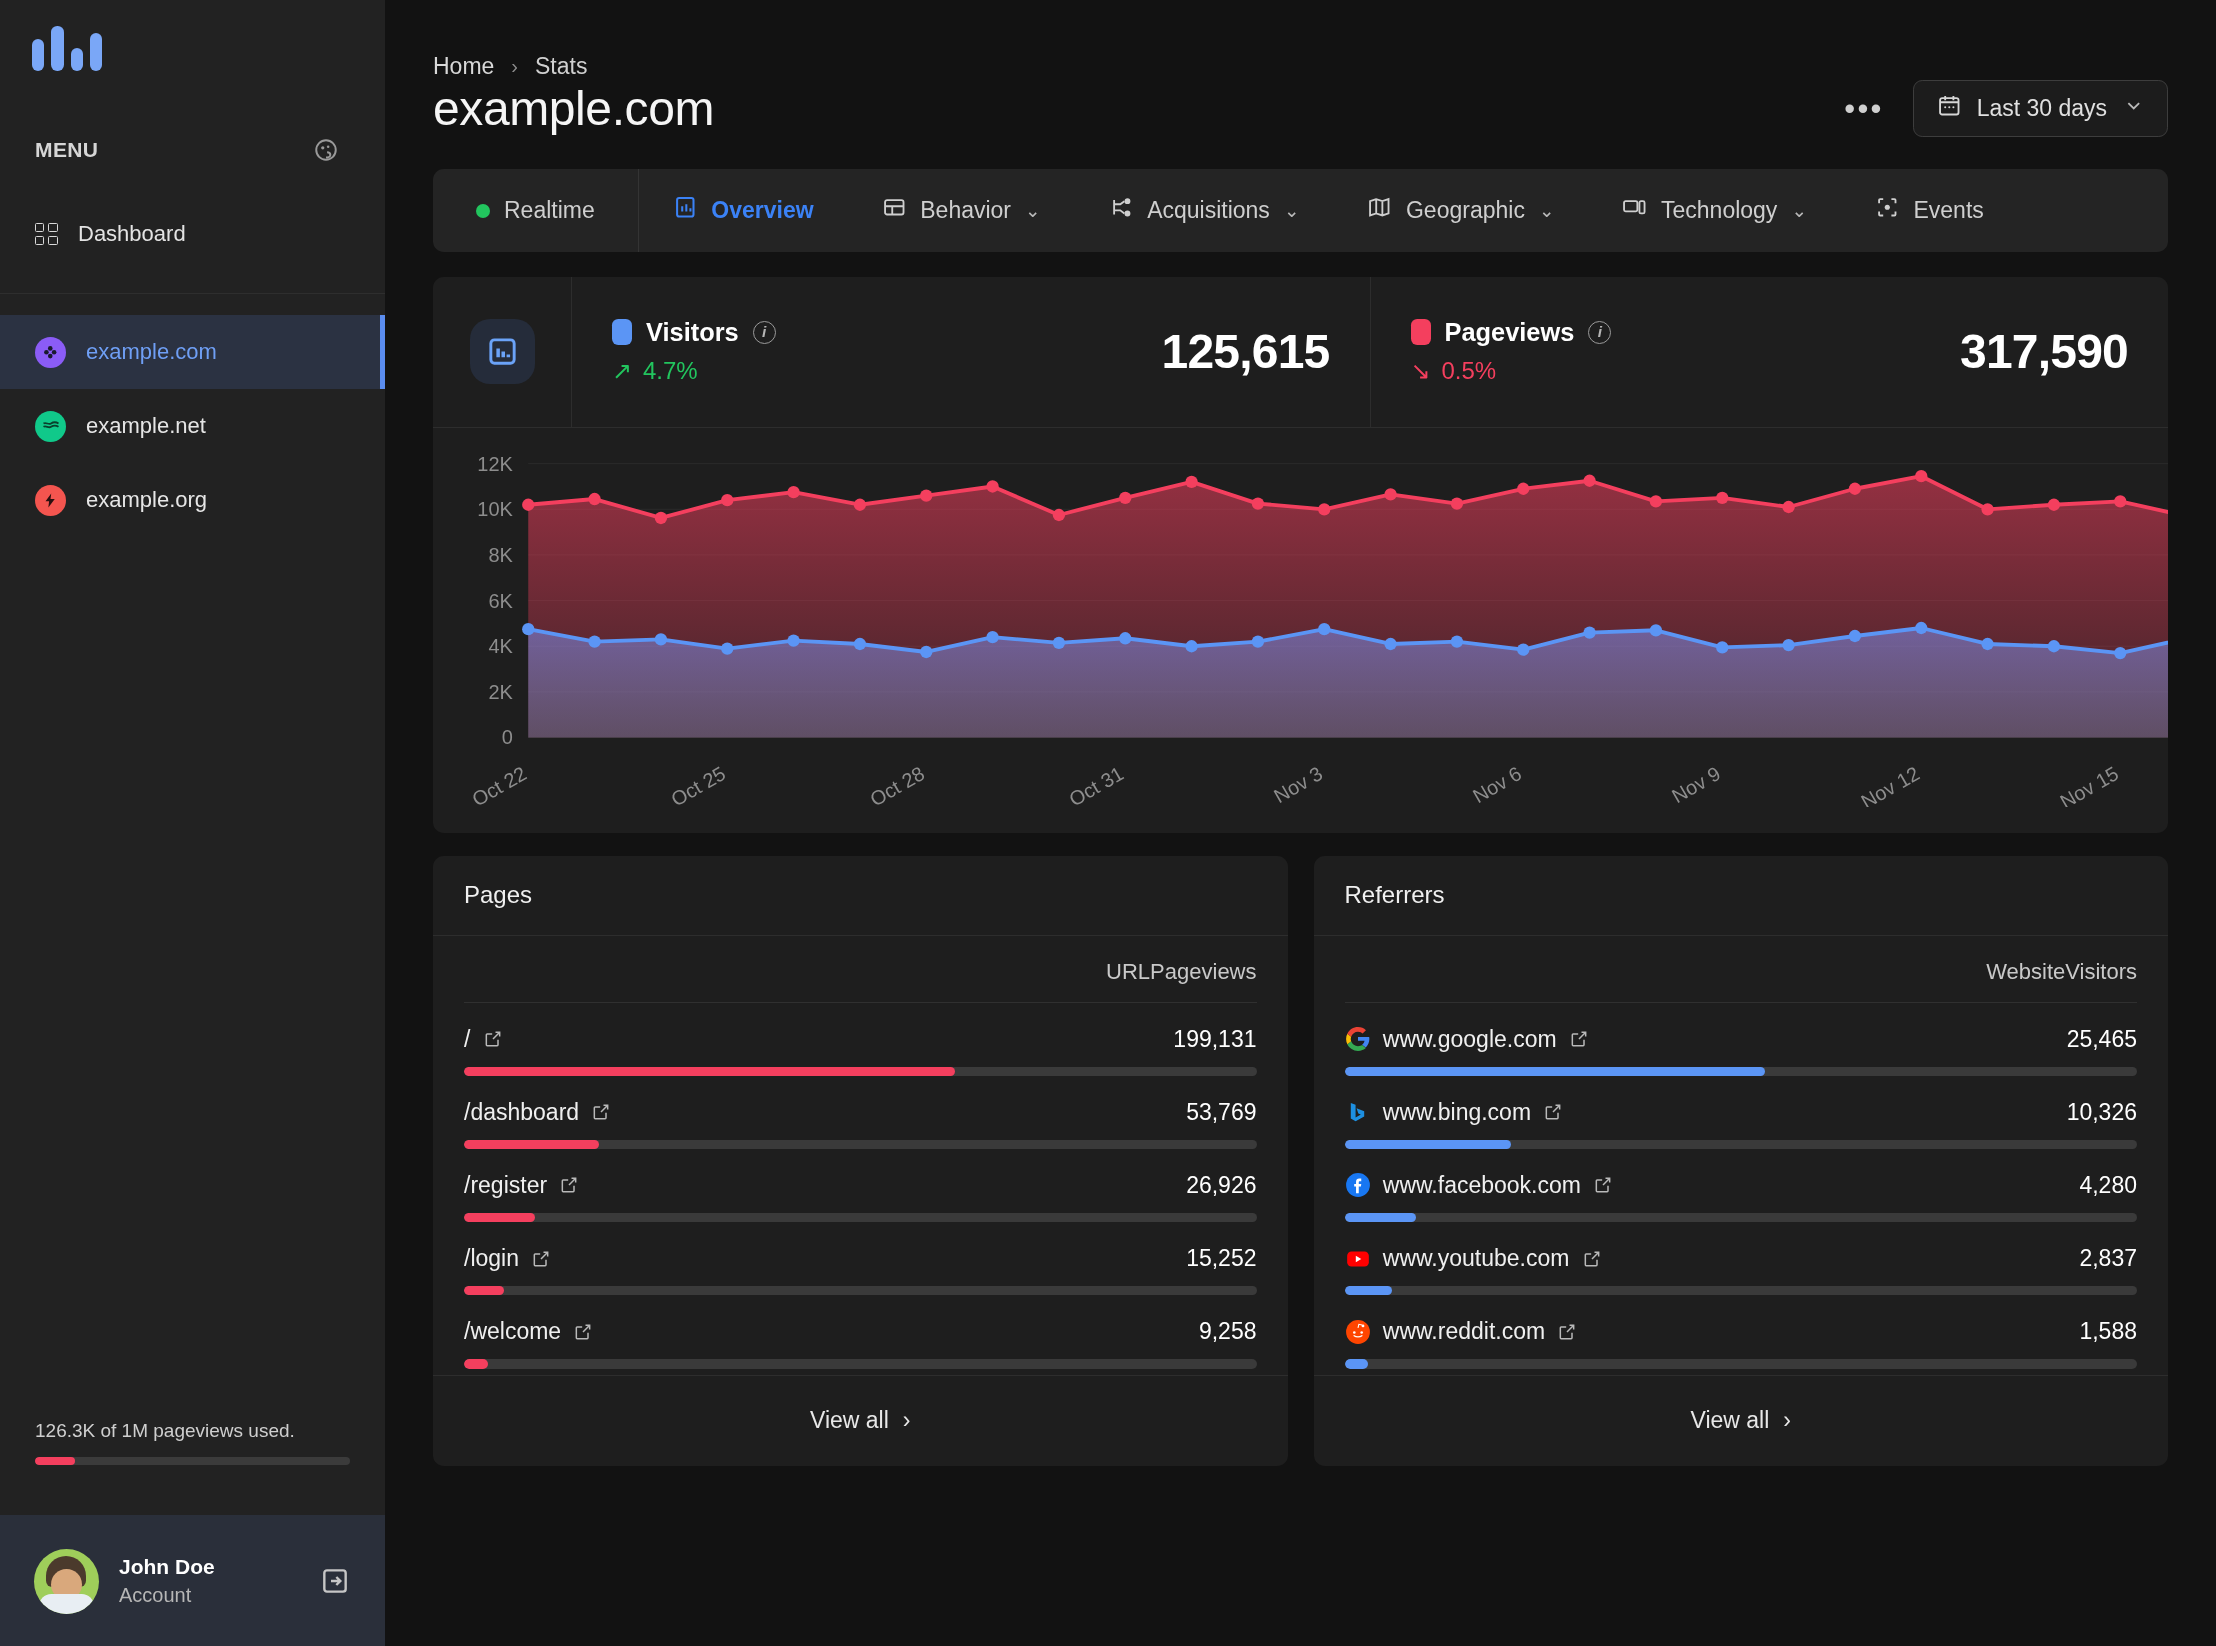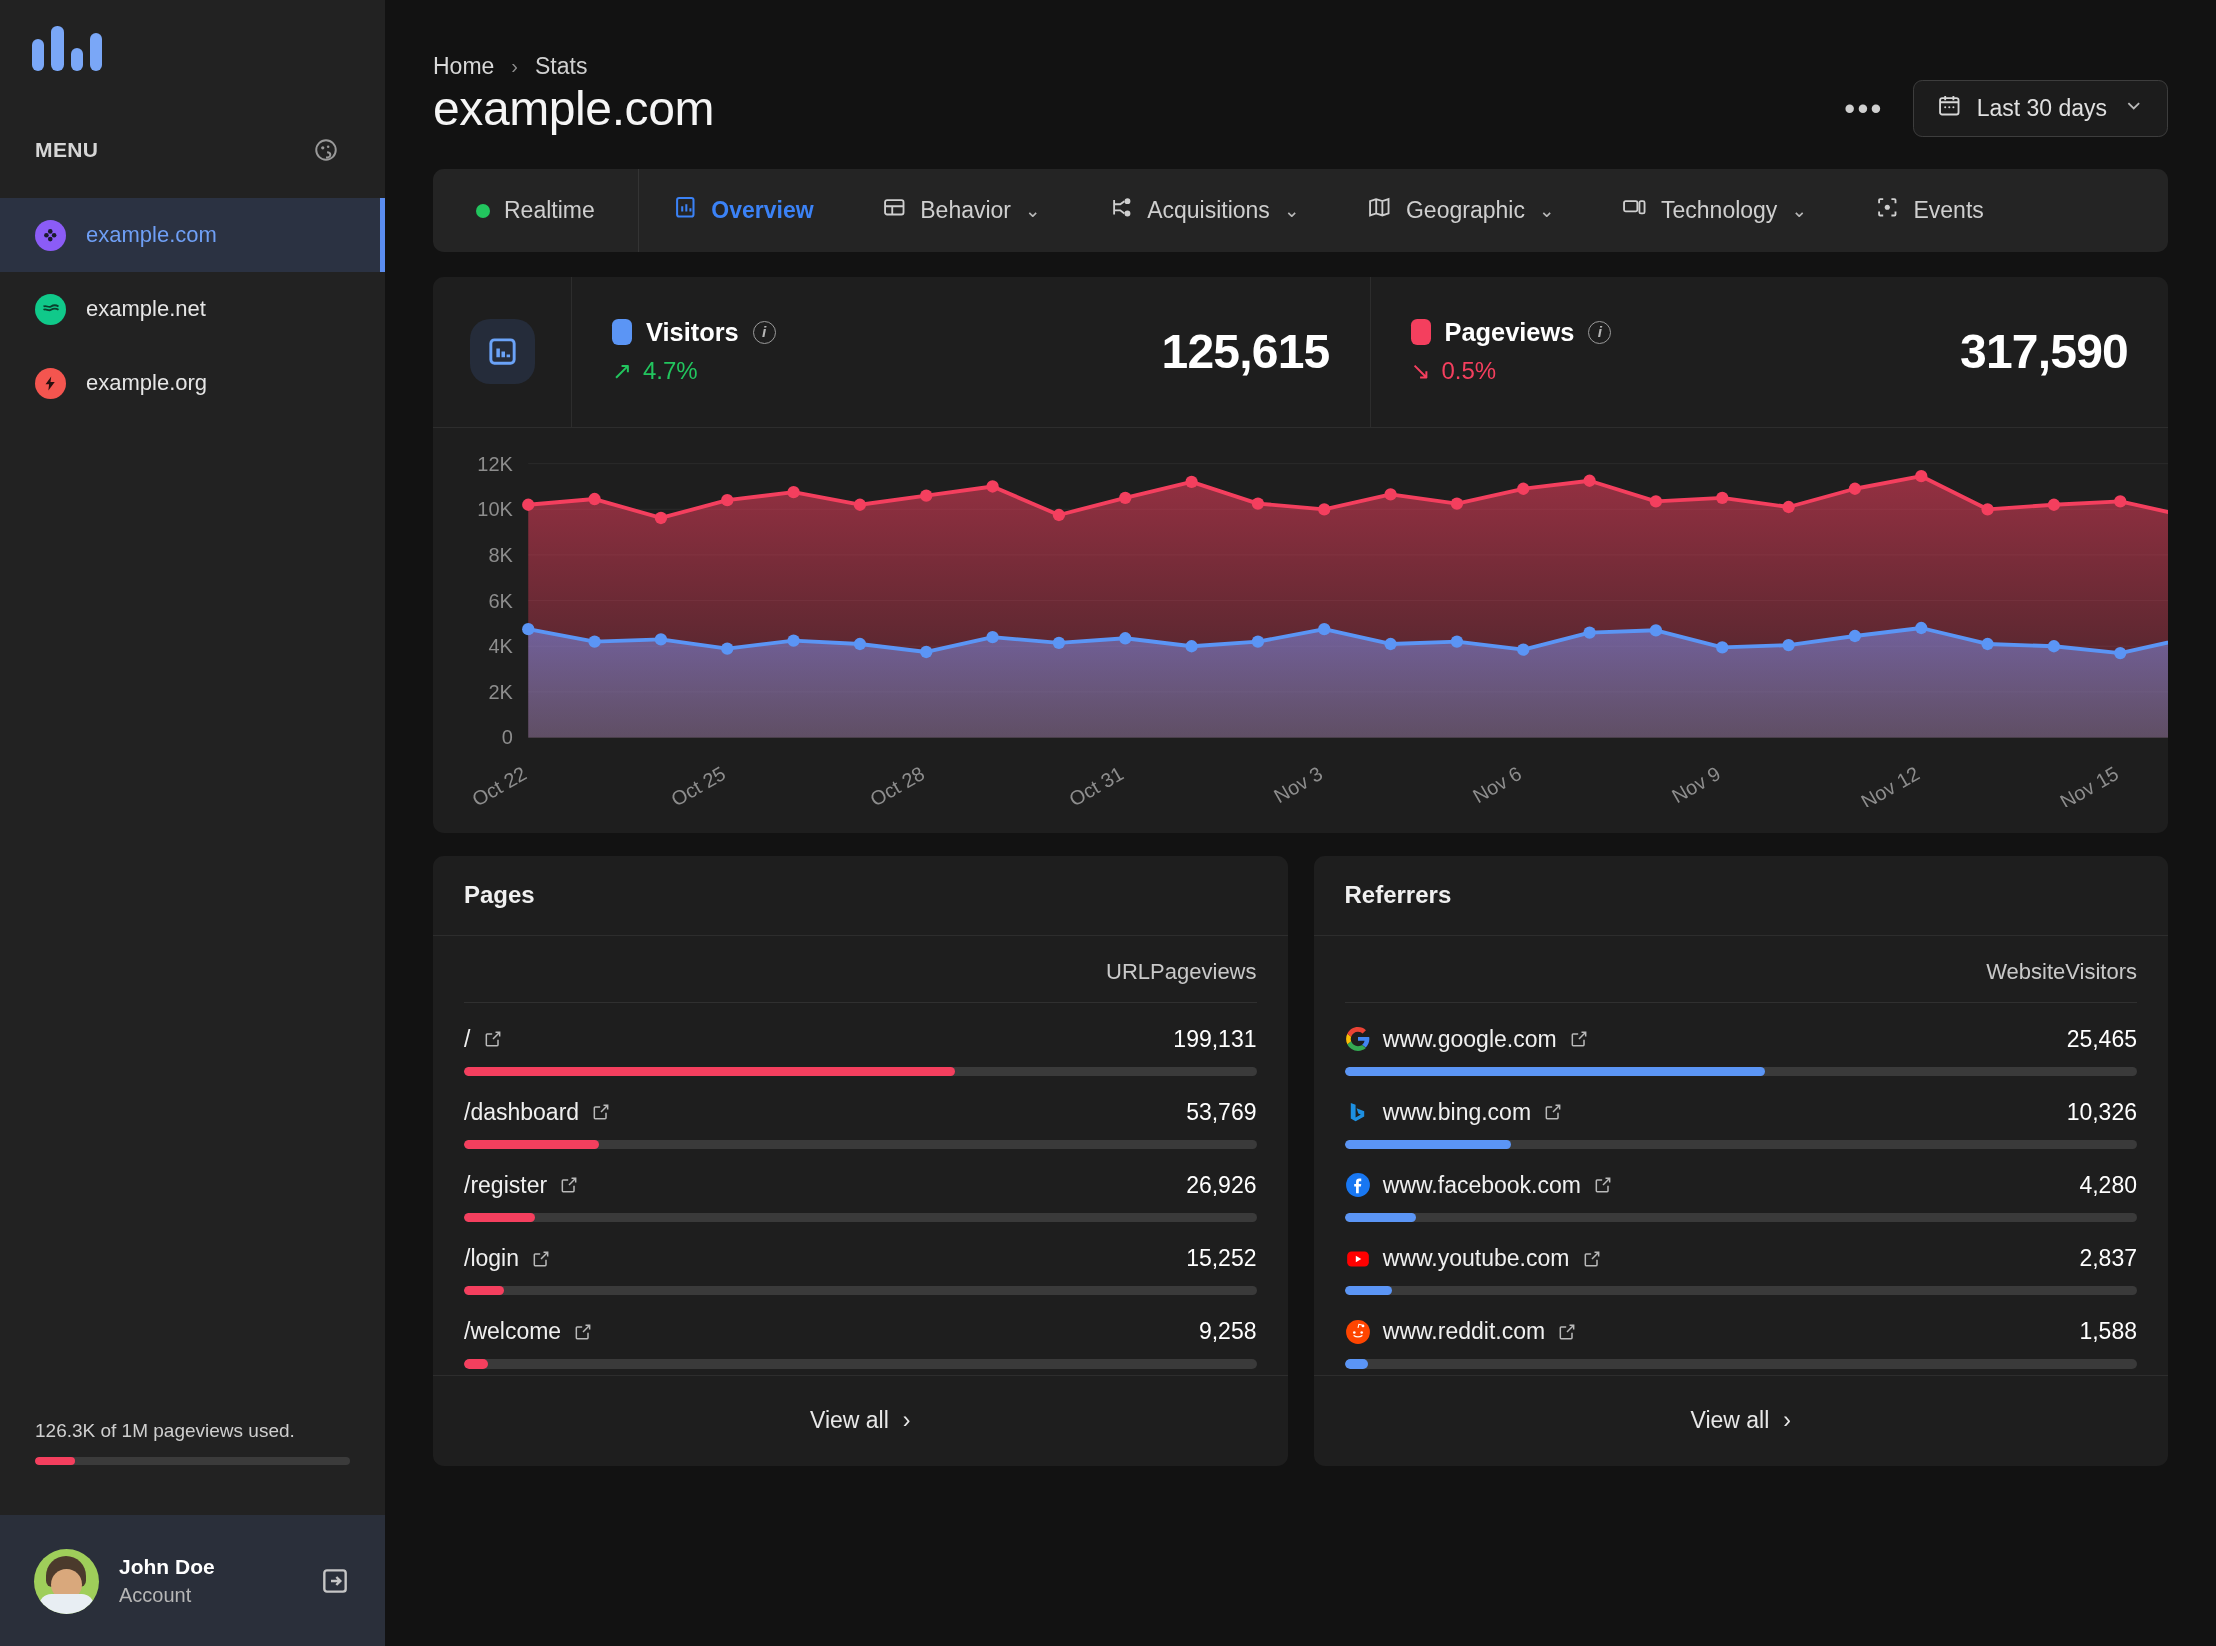--- a/index.html
+++ b/index.html
@@ -140,21 +140,21 @@
   .kpi-delta.up { color:#22c55e; }
   .kpi-delta.down { color:#f43f5e; }
   .kpi-value { color:#ffffff; font-size: 48px; font-weight:700; letter-spacing:-0.8px; }
 
   .chart-area { padding: 17px 26px 23px 26px; }
 
   .panels { display:flex; gap: 26px; margin-top: 23px; }
   .panel { flex:1; background:#1e1e1e; border-radius: 10.8px; display:flex; flex-direction:column; }
   .panel-head {
     height: 80px; display:flex; align-items:center; padding: 0 31px;
-    border-bottom: 0.8px solid #2d2d2d; color:#f0f0f0; font-size: 24px; font-weight:700;
+    border-bottom: 0.8px solid #2d2d2d; color:#f0f0f0; font-size: 24px; font-weight:400;
   }
   .panel-body { padding: 23px 31px 6.2px 31px; flex:1; }
   .col-head { display:flex; justify-content:flex-end; padding-bottom: 17px;
               border-bottom: 0.8px solid #303030; color:#c9c9c9; font-size: 22px; }
   .row { padding-top: 23px; }
   .row-top { display:flex; justify-content:space-between; align-items:center; }
   .row-label { display:flex; align-items:center; gap: 12.3px; color:#f0f0f0; font-size: 23px; }
   .row-value { color:#ffffff; font-size: 23px; }
   .bar-track { margin-top: 14px; height: 9.2px; border-radius: 5.4px; background:#3a3a3a; overflow:hidden; }
   .bar-fill { height:100%; border-radius: 5.4px; }
@@ -189,20 +189,31 @@
       <span class="theme-icon">
         <svg width="26" height="26" viewBox="0 0 24 24" fill="none" stroke="#9a9a9a" stroke-width="1.8">
           <circle cx="12" cy="12" r="9"></circle>
           <circle cx="9" cy="10" r="1.5" fill="#9a9a9a" stroke="none"></circle>
           <circle cx="14" cy="9" r="1.2" fill="#9a9a9a" stroke="none"></circle>
           <path d="M13 14c2 0 3 1 3 2.5S14 19 12 19"></path>
         </svg>
       </span>
     </div>
 
+    <div class="nav-block">
+      <div class="nav-item">
+        <span class="grid-icon">
+            <s></s>
+            <s></s>
+            <s></s>
+            <s></s>
+          </span>
+        <span>Dashboard</span>
+      </div>
+    </div>
 
     <div class="sites">
       <div class="site-item active">
         <span class="fav purple">
           <svg width="18.5" height="18.5" viewBox="0 0 24 24" fill="#1a1a2e">
             <circle cx="12" cy="7" r="3"></circle>
               <circle cx="12" cy="17" r="3"></circle>
             <circle cx="7" cy="12" r="3"></circle>
               <circle cx="17" cy="12" r="3"></circle>
           </svg>

